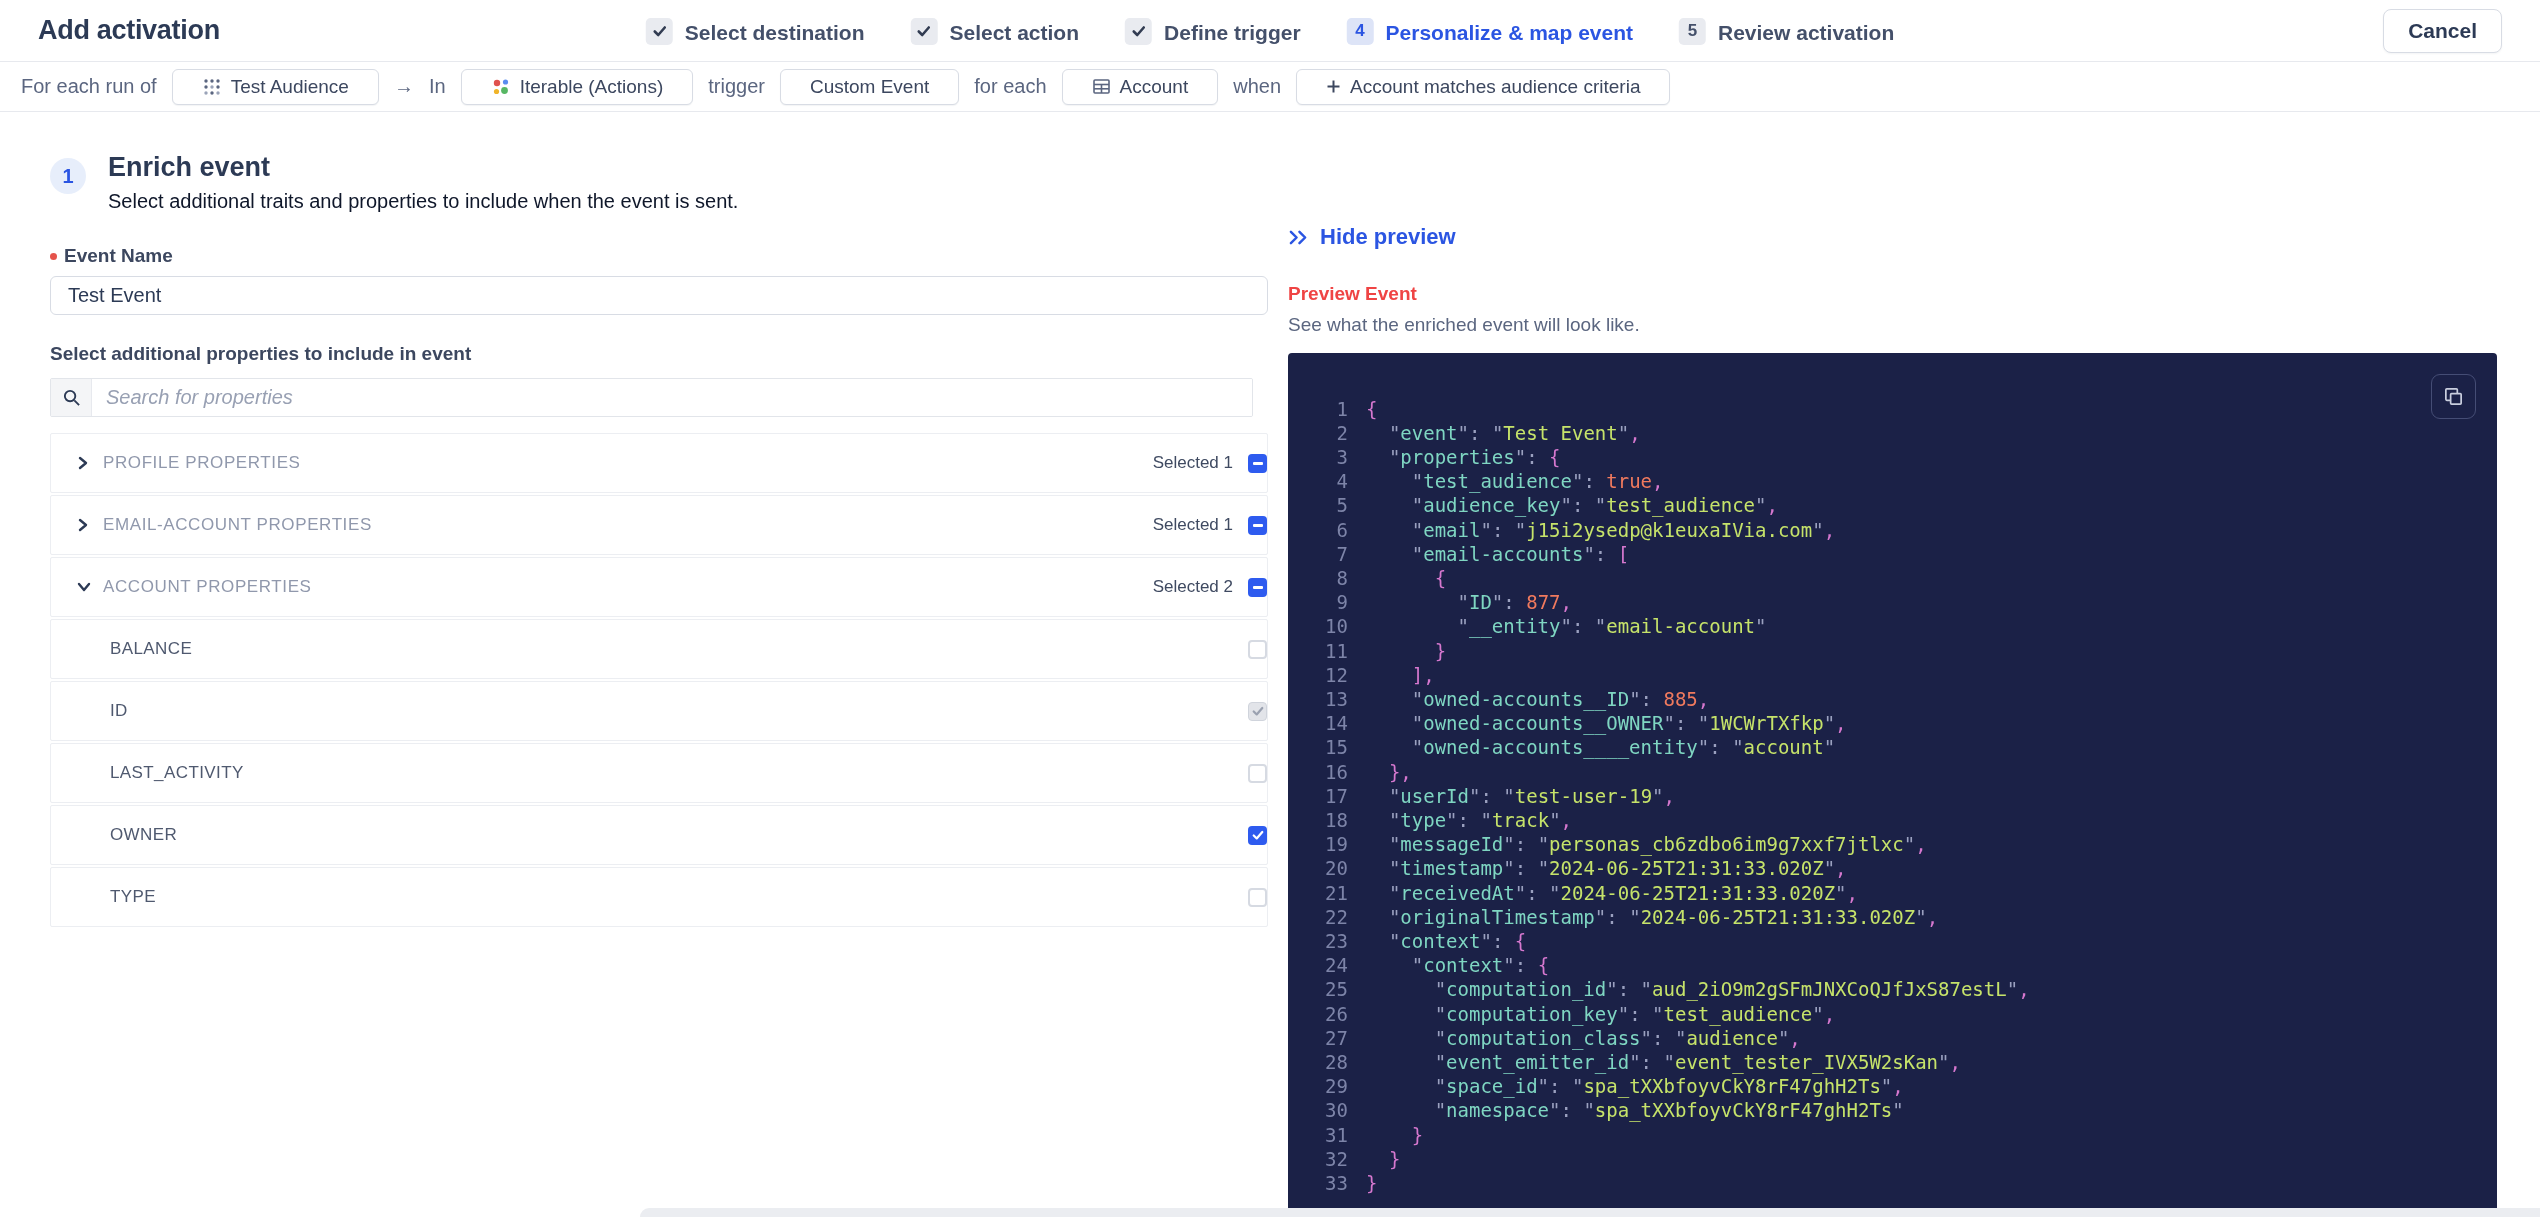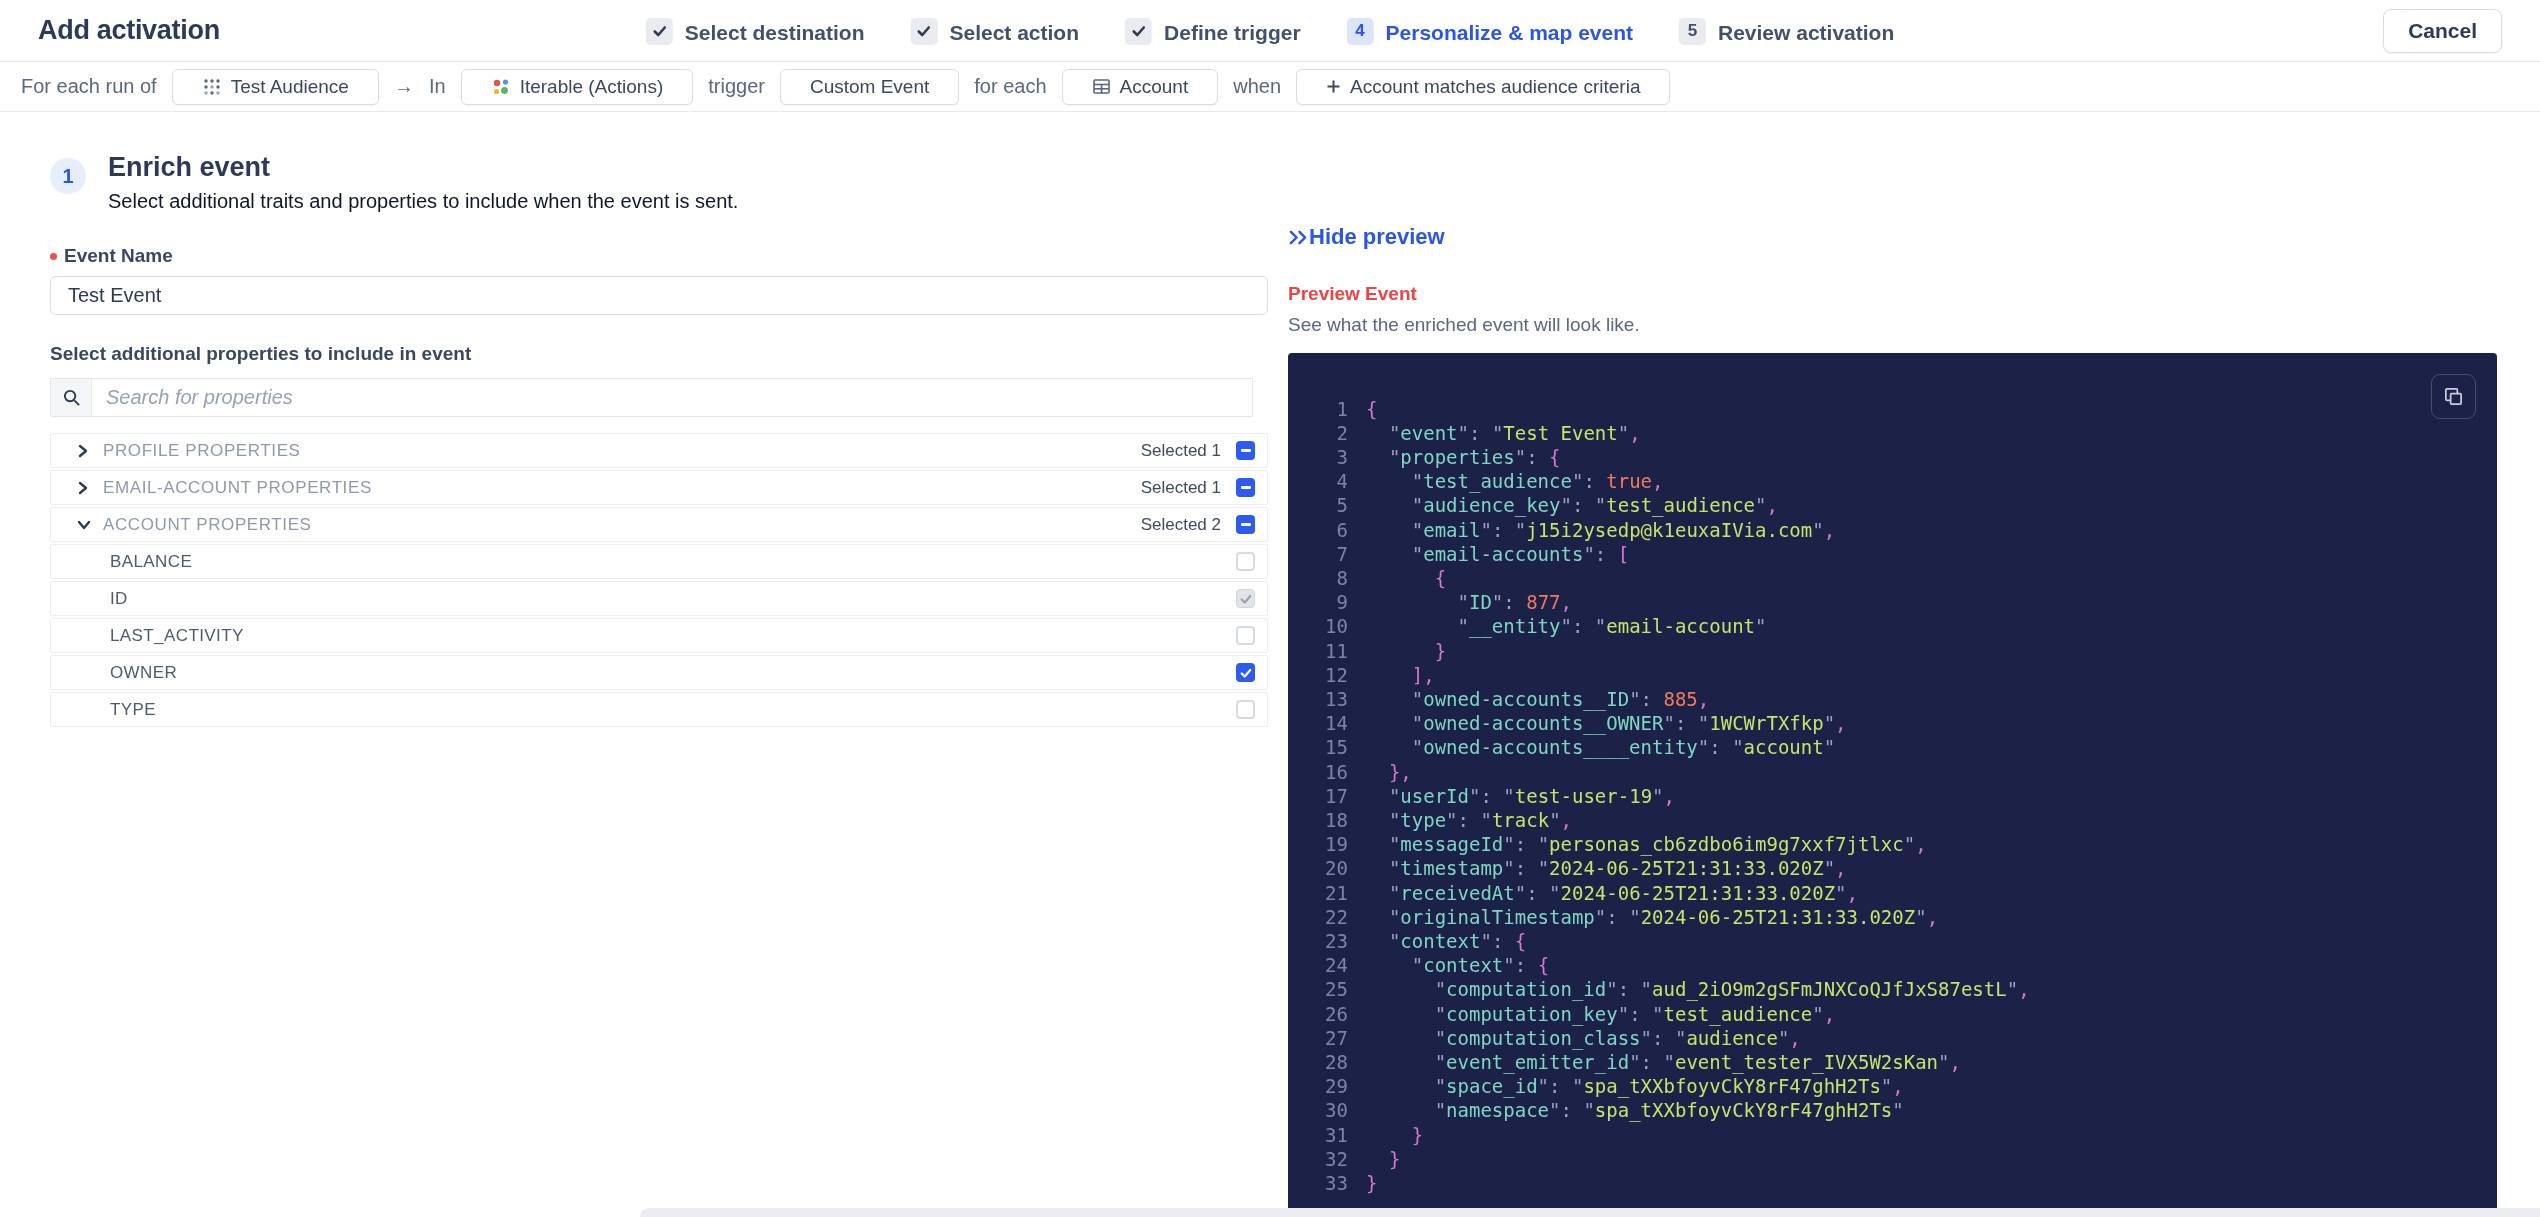--- a/index.html
+++ b/index.html
@@ -40,38 +40,38 @@
   .req-dot { width:7px; height:7px; border-radius:50%; background:#e5534b; display:inline-block; }
   .text-input { margin-top:9px; width:100%; height:39px; border:1px solid #d8dce4; border-radius:6px; padding:0 17px; font-size:20px; color:#2c3a55; font-family:inherit; background:#fff; outline:none; }
 
   .props-label { margin-top:28px; font-size:19px; font-weight:700; color:#3c475f; }
   .searchbox { margin-top:13px; display:flex; height:39px; border:1px solid #e2e5ea; border-radius:2px; overflow:hidden; background:#fff; width:calc(100% - 15px); }
   .search-icn { width:41px; background:#f4f5f7; border-right:1px solid #e7e9ee; display:flex; align-items:center; justify-content:center; flex:none; }
   .searchbox input { flex:1; border:none; outline:none; font-size:20px; font-style:italic; color:#2c3a55; padding:0 14px; font-family:inherit; }
   .searchbox input::placeholder { color:#98a0b3; }
 
   .plist { margin-top:16px; }
-  .prow { background:#fff; border:1px solid #eceef2; border-radius:2px; height:35px; display:flex; align-items:center; padding:0 12px 0 26px; margin-bottom:2px; cursor:pointer; }
+  .prow { background:#fff; border:1px solid #eceef2; border-radius:2px; height:60px; display:flex; align-items:center; padding:0 0 0 26px; margin-bottom:2px; cursor:pointer; }
   .prow .chev { width:26px; flex:none; display:flex; align-items:center; color:#2c3a55; }
   .sec-name { font-size:17px; color:#9098ac; letter-spacing:.6px; font-weight:500; }
   .sel-label { margin-left:auto; font-size:17px; color:#3f4a61; margin-right:15px; }
   .item-name { font-size:17px; color:#4f596f; letter-spacing:.4px; margin-left:33px; }
   .prow.item .cb { margin-left:auto; }
 
   .cb { width:19px; height:19px; border-radius:4px; flex:none; display:flex; align-items:center; justify-content:center; }
   .cb.unchecked { border:2px solid #d6dae2; background:#fff; }
   .cb.checked { background:#2e5bef; }
   .cb.checked svg { width:12px; height:12px; }
   .cb.checked-disabled { background:#e2e4e9; border:1px solid #d0d4dc; }
   .cb.checked-disabled svg { width:12px; height:12px; }
   .cb.indeterminate { background:#2e5bef; }
   .cb.indeterminate::after { content:""; width:10px; height:3px; background:#fff; border-radius:1px; }
 
   
-  .hide-preview { display:inline-flex; align-items:center; color:#2b55e2; font-size:22px; font-weight:700; cursor:pointer; }
+  .hide-preview { display:inline-flex; align-items:center; gap:11px; color:#2b55e2; font-size:22px; font-weight:700; cursor:pointer; }
   .preview-title { margin-top:32px; font-size:19px; font-weight:700; color:#ef4444; }
   .preview-sub { margin-top:9px; font-size:19px; color:#5b6680; }
 
   .codeblock { margin-top:17px; background:#1b2147; border-radius:4px; height:877px; position:relative; padding-top:44px; overflow:hidden; font-family:"DejaVu Sans Mono",monospace; font-size:19px; line-height:24.2px; }
   .copy-btn { position:absolute; top:21px; right:21px; width:45px; height:45px; border:1px solid #454d75; border-radius:9px; background:transparent; display:flex; align-items:center; justify-content:center; cursor:pointer; }
   .codeline { display:flex; }
   .ln { width:60px; text-align:right; color:#7d84a8; flex:none; }
   .lc { padding-left:18px; white-space:pre; color:#c6cbe0; }
   .k { color:#7fd6c2; }
   .s { color:#c6e36a; }

